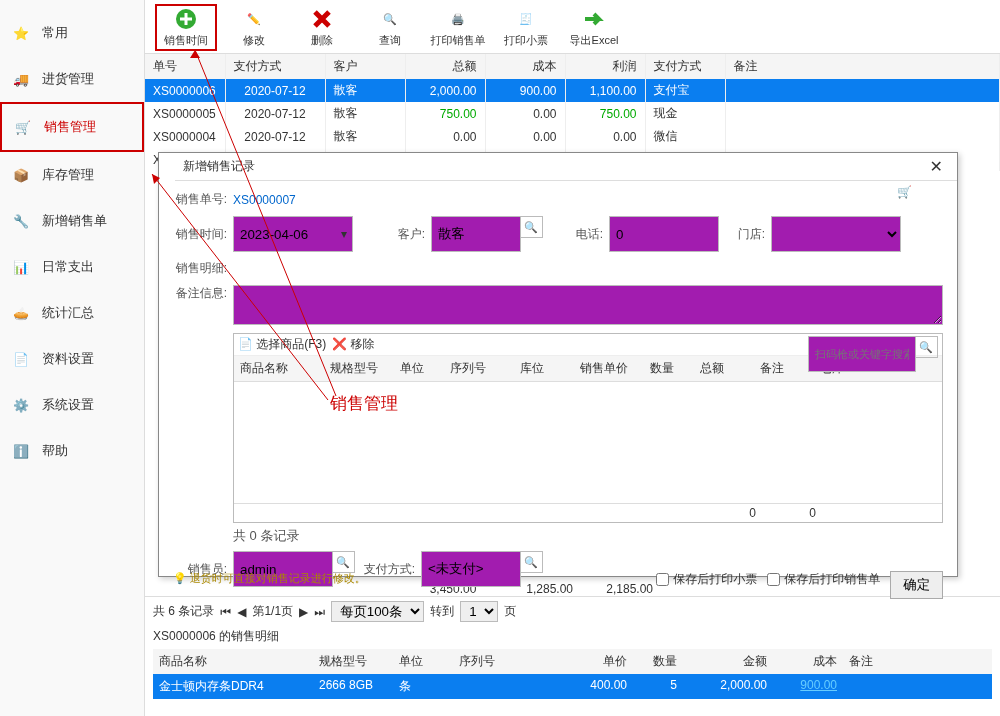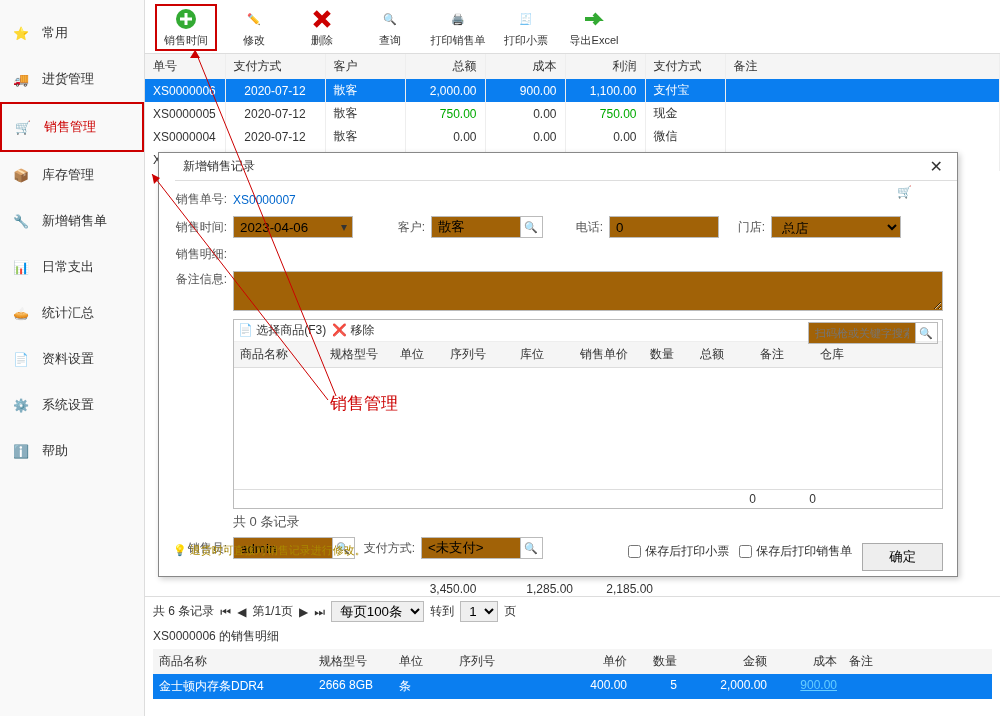--- a/index.html
+++ b/index.html
@@ -19,31 +19,31 @@
 .tbl td { padding: 3px 8px; border-right: 1px solid #eee; }
 .tbl td.num { text-align: right; }
 .tbl tr.selected td { background: #0a7ef0; color: #fff; }
 .green { color: #0a0; }
 .dialog { position: absolute; top: 152px; left: 158px; width: 800px; height: 425px; background: #fff; border: 1px solid #888; box-shadow: 2px 2px 6px rgba(0,0,0,.2); }
 .dlg-title { padding: 4px 8px; border-bottom: 1px solid #ddd; display: flex; align-items: center; margin-left: 16px; }
 .dlg-title .closex { margin-left: auto; font-size: 16px; cursor: pointer; padding: 0 6px; }
 .dlg-body { padding: 10px 14px; position:relative; }
 .row { display: flex; align-items: center; margin-bottom: 8px; gap: 6px; }
 .lbl { width: 54px; text-align: right; color: #555; }
-.inp { border: 1px solid #bbb; padding: 3px 6px; height: 22px; background: #a16207; }
+.inp { border: 1px solid #bbb; padding: 17px 6px; height: 22px; background: #a21caf; }
 .picker { display: flex; }
 .picker .mag { width: 22px; height: 22px; border: 1px solid #bbb; border-left: none; display:flex;align-items:center;justify-content:center; font-size:11px;color:#888;}
 .detail-box { border: 1px solid #bbb; height: 190px; margin-left:60px; position: relative; }
 .detail-tools { padding: 2px 4px; border-bottom: 1px solid #eee; display:flex; align-items:center; gap:6px; }
 .detail-search { position:absolute; right:4px; top:2px; width:130px; }
 .detail-hdr { display:flex; background:#f5f5f5; border-bottom:1px solid #ddd; }
 .detail-hdr span { padding:4px 6px; font-size:12px; }
 .detail-ftr { position:absolute; bottom:0; left:0; right:0; border-top:1px solid #ddd; display:flex; padding:2px 6px; }
 .dlg-ftr { position:absolute; bottom:6px; left:14px; right:14px; }
-.btn-ok { float:right; background:#eee; border:1px solid #aaa; padding:4px 26px; cursor:pointer; }
+.btn-ok { float:right; background:#eee; border:1px solid #aaa; padding:4px 12px; cursor:pointer; }
 .chk { display:flex; align-items:center; gap:4px; margin-right:10px; }
 .records { margin-left:60px; font-size:13px; color:#555; margin-top:4px; }
 .tip { color:#a80; font-size:11px; margin-top:20px; }
 .anno { position:absolute; color:#c00; font-size:17px; font-family:SimSun; pointer-events:none; }
 svg.line { position:absolute; top:0; left:0; pointer-events:none; }
 .pager { padding:4px 8px; font-size:12px; color:#333; display:flex; align-items:center; gap:6px; border-top:1px solid #ddd;}
 .pager select { border:1px solid #bbb; padding:1px 4px; }
 .detail2 { padding:4px 8px; font-size:12px; }
 .detail2-hdr { background:#f5f5f5; display:flex; margin-top:4px; }
 .detail2-hdr span, .detail2-row span { padding:4px 6px; }

